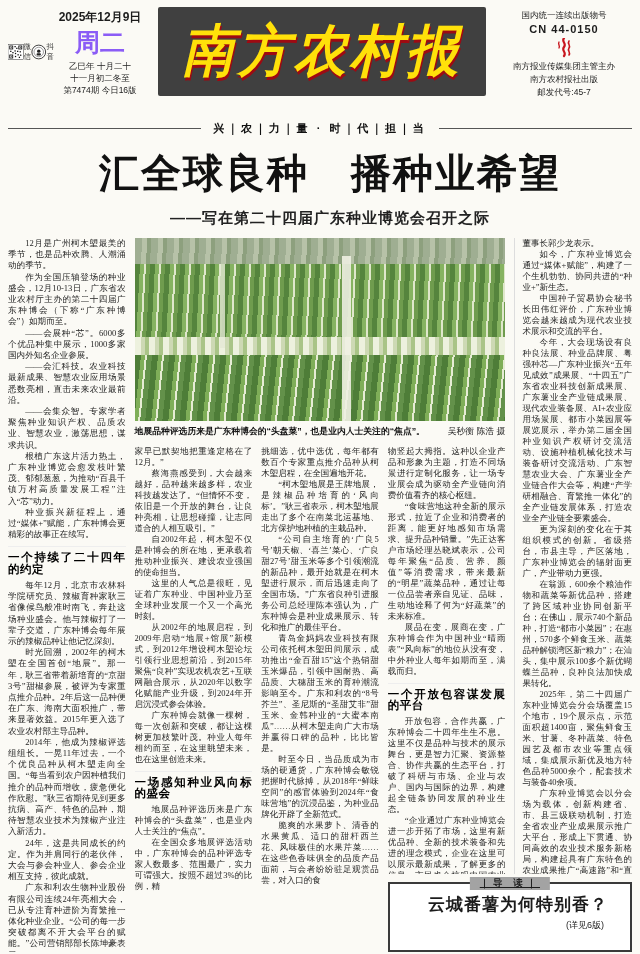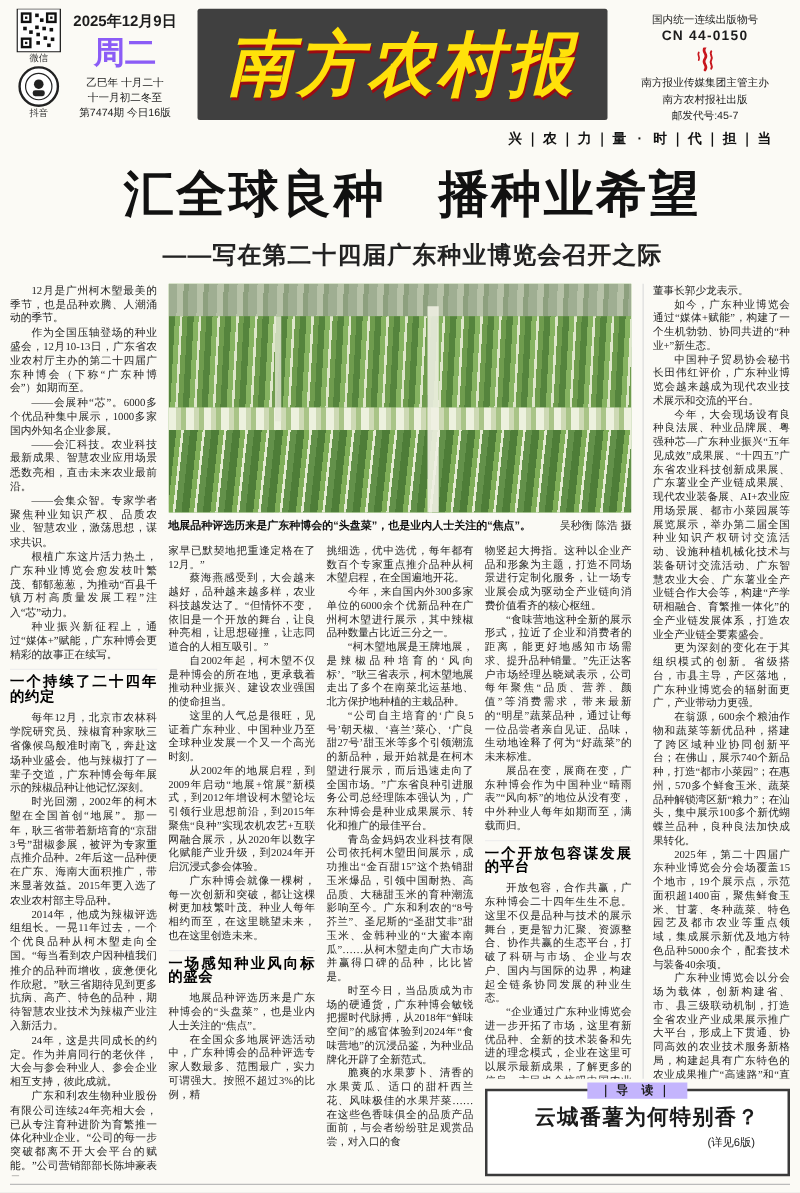--- a/index.html
+++ b/index.html
@@ -4,43 +4,43 @@
 <style>
   * { margin:0; padding:0; box-sizing:border-box; }
   html,body { background:#e8e8e4; }
   .page {
     width:640px; height:954px; margin:0 auto; background:#fbfaf5;
     font-family:"Liberation Sans","DejaVu Sans",sans-serif; color:#1c1c1c;
     overflow:hidden; position:relative;
   }
   
   .hdr { display:flex; align-items:stretch; padding:7px 10px 0 8px; height:96px; }
-  .qrcol { width:46px; display:flex; flex-direction:column; align-items:center; gap:0; }
+  .qrcol { width:46px; display:flex; align-items:center; gap:0; }
   .qrcol .lbl { font-size:7.5px; color:#333; }
   .datecol { width:92px; text-align:center; padding-top:2px; }
   .date-main { font-size:12px; font-weight:bold; }
   .weekday { font-size:25px; font-weight:900; color:#8b5cf6; line-height:1.15; margin:2px 0 3px; }
   .lunar { font-size:8.5px; color:#222; line-height:1.45; }
   .mast { flex:1; margin:0 12px; background:#404040; border-radius:2px;
           display:flex; align-items:center; justify-content:center; }
   .mast-title { color:#ffe10a; font-size:52px; font-weight:900; font-style:italic;
                 letter-spacing:4px; text-shadow:1px 2px 0 #9e0a12; transform:scaleY(1.08); }
   .pubcol { width:132px; text-align:center; padding-top:3px; }
   .pub-serial-label { font-size:8.5px; }
   .pub-serial { font-size:11px; font-weight:bold; letter-spacing:1px; margin-top:1px; }
   .flame { margin:3px auto 2px; display:block; }
   .pub-org { font-size:8.5px; line-height:1.5; }
-  .tagline-row { display:flex; align-items:flex-end; padding:0 8px; margin-top:6px; height:16px;flex-direction:column; }
+  .tagline-row { display:flex; align-items:center; padding:0 8px; margin-top:24px; height:16px; }
   .tagline-row .rule { flex:1; border-top:1px solid #555; }
   .tagline { font-size:11px; font-weight:bold; letter-spacing:3px; padding:0 12px; color:#111; }
   
   .headline-blk { text-align:center; padding:10px 0 6px;margin-left:20px; }
   .headline { font-size:40px; font-weight:900; letter-spacing:2px; color:#111;
               font-family:"Liberation Sans","DejaVu Sans",sans-serif; }
-  .subhead { font-size:19px; font-weight:bold; color:#222; margin-top:8px; letter-spacing:1px; }
+  .subhead { font-size:15px; font-weight:bold; color:#222; margin-top:8px; letter-spacing:1px; }
   
   .body-grid { display:grid; grid-template-columns:repeat(5,1fr);
                grid-template-rows:200px 428px 70px; gap:8px 9px; padding:4px 8px 0; }
   .txtcol { overflow:hidden; font-family:"Liberation Serif","DejaVu Serif",serif;
             font-size:8.5px; line-height:11px; text-align:justify; color:#252525; }
   .txtcol p { text-indent:2em; }
   .txtcol p.cont { text-indent:0; }
   .col1 { grid-area:1/1/4/2; font-size:8.6px; line-height:11.2px; }
   .col2 { grid-area:2/2/4/3; }
   .col3 { grid-area:2/3/4/4; }
@@ -63,22 +63,22 @@
   .photo .path-v { position:absolute; top:10%; bottom:0; left:56%; width:9px; background:#eef0e2; opacity:.9; }
   .photo .path-v2 { position:absolute; top:14%; bottom:40%; left:23%; width:5px; background:#e4e8d4; opacity:.8; }
   .caption-row { display:flex; justify-content:space-between; align-items:flex-end;
                  padding-top:5px; font-size:8.8px; }
   .caption { font-weight:bold; color:#111; }
   .credit { color:#222; white-space:nowrap; padding-left:8px; }
   
   .teaser { grid-area:3/4/4/6; border:2px solid #3a3a3a; background:#fff;
             position:relative; text-align:center; padding-top:9px; }
   .teaser-label { position:absolute; top:-7px; left:50%; transform:translateX(-50%);
-                  background:#c4b5fd; padding:0 10px; font-size:9.5px; font-weight:bold;
-                  letter-spacing:4px; }
+                  background:#a3a3a3; padding:0 10px; font-size:9.5px; font-weight:bold;
+                  letter-spacing:4px;text-decoration:underline; }
   .teaser-title { font-size:17px; font-weight:900; letter-spacing:1px;padding-left:16px; }
   .teaser-note { font-size:9px; text-align:right; padding-right:26px; margin-top:3px; color:#222; }
   
   .footer { border-top:1px solid #bbb; margin:6px 8px 0; padding-top:6px;
             text-align:center; font-size:8.8px; color:#333; letter-spacing:0.3px; }
   
   .qr-box, .stamp { display:block; }
 </style>
 </head>
 <body>
@@ -199,21 +199,20 @@
       <p>这里的人气总是很旺，见证着广东种业、中国种业乃至全球种业发展一个又一个高光时刻。</p>
       <p>从2002年的地展启程，到2009年启动“地展+馆展”新模式，到2012年增设柯木塱论坛引领行业思想前沿，到2015年聚焦“良种”实现农机农艺+互联网融合展示，从2020年以数字化赋能产业升级，到2024年开启沉浸式参会体验。</p>
       <p>广东种博会就像一棵树，每一次创新和突破，都让这棵树更加枝繁叶茂。种业人每年相约而至，在这里眺望未来，也在这里创造未来。</p>
       <p class="sec-head">一场感知种业风向标的盛会</p>
       <p>地展品种评选历来是广东种博会的“头盘菜”，也是业内人士关注的“焦点”。</p>
       <p>在全国众多地展评选活动中，广东种博会的品种评选专家人数最多、范围最广，实力可谓强大。按照不超过3%的比例，精</p>
     </div>
 
     <div class="txtcol col3">
       <p class="cont">挑细选，优中选优，每年都有数百个专家重点推介品种从柯木塱启程，在全国遍地开花。</p>
-      <p>今年，来自国内外300多家单位的6000余个优新品种在广州柯木塱进行展示，其中辣椒品种数量占比近三分之一。</p>
       <p>“柯木塱地展是王牌地展，是辣椒品种培育的‘风向标’。”耿三省表示，柯木塱地展走出了多个在南菜北运基地、北方保护地种植的主栽品种。</p>
       <p>“公司自主培育的‘广良5号’朝天椒、‘喜兰’菜心、‘广良甜27号’甜玉米等多个引领潮流的新品种，最开始就是在柯木塱进行展示，而后迅速走向了全国市场。”广东省良种引进服务公司总经理陈本强认为，广东种博会是种业成果展示、转化和推广的最佳平台。</p>
       <p>青岛金妈妈农业科技有限公司依托柯木塱田间展示，成功推出“金百甜15”这个热销甜玉米爆品，引领中国耐热、高品质、大穗甜玉米的育种潮流影响至今。广东和利农的“8号芥兰”、圣尼斯的“圣甜艾非”甜玉米、金韩种业的“大蜜本南瓜”……从柯木塱走向广大市场并赢得口碑的品种，比比皆是。</p>
       <p>时至今日，当品质成为市场的硬通货，广东种博会敏锐把握时代脉搏，从2018年“鲜味空间”的感官体验到2024年“食味营地”的沉浸品鉴，为种业品牌化开辟了全新范式。</p>
       <p>脆爽的水果萝卜、清香的水果黄瓜、适口的甜杆西兰花、风味极佳的水果芹菜……在这些色香味俱全的品质产品面前，与会者纷纷驻足观赏品尝，对入口的食</p>
     </div>
 
     <div class="txtcol col4">
       <p class="cont">物竖起大拇指。这种以企业产品和形象为主题，打造不同场景进行定制化服务，让一场专业展会成为驱动全产业链向消费价值看齐的核心枢纽。</p>
       <p>“食味营地这种全新的展示形式，拉近了企业和消费者的距离，能更好地感知市场需求、提升品种销量。”先正达客户市场经理丛晓斌表示，公司每年聚焦“品质、营养、颜值”等消费需求，带来最新的“明星”蔬菜品种，通过让每一位品尝者亲自见证、品味，生动地诠释了何为“好蔬菜”的未来标准。</p>

